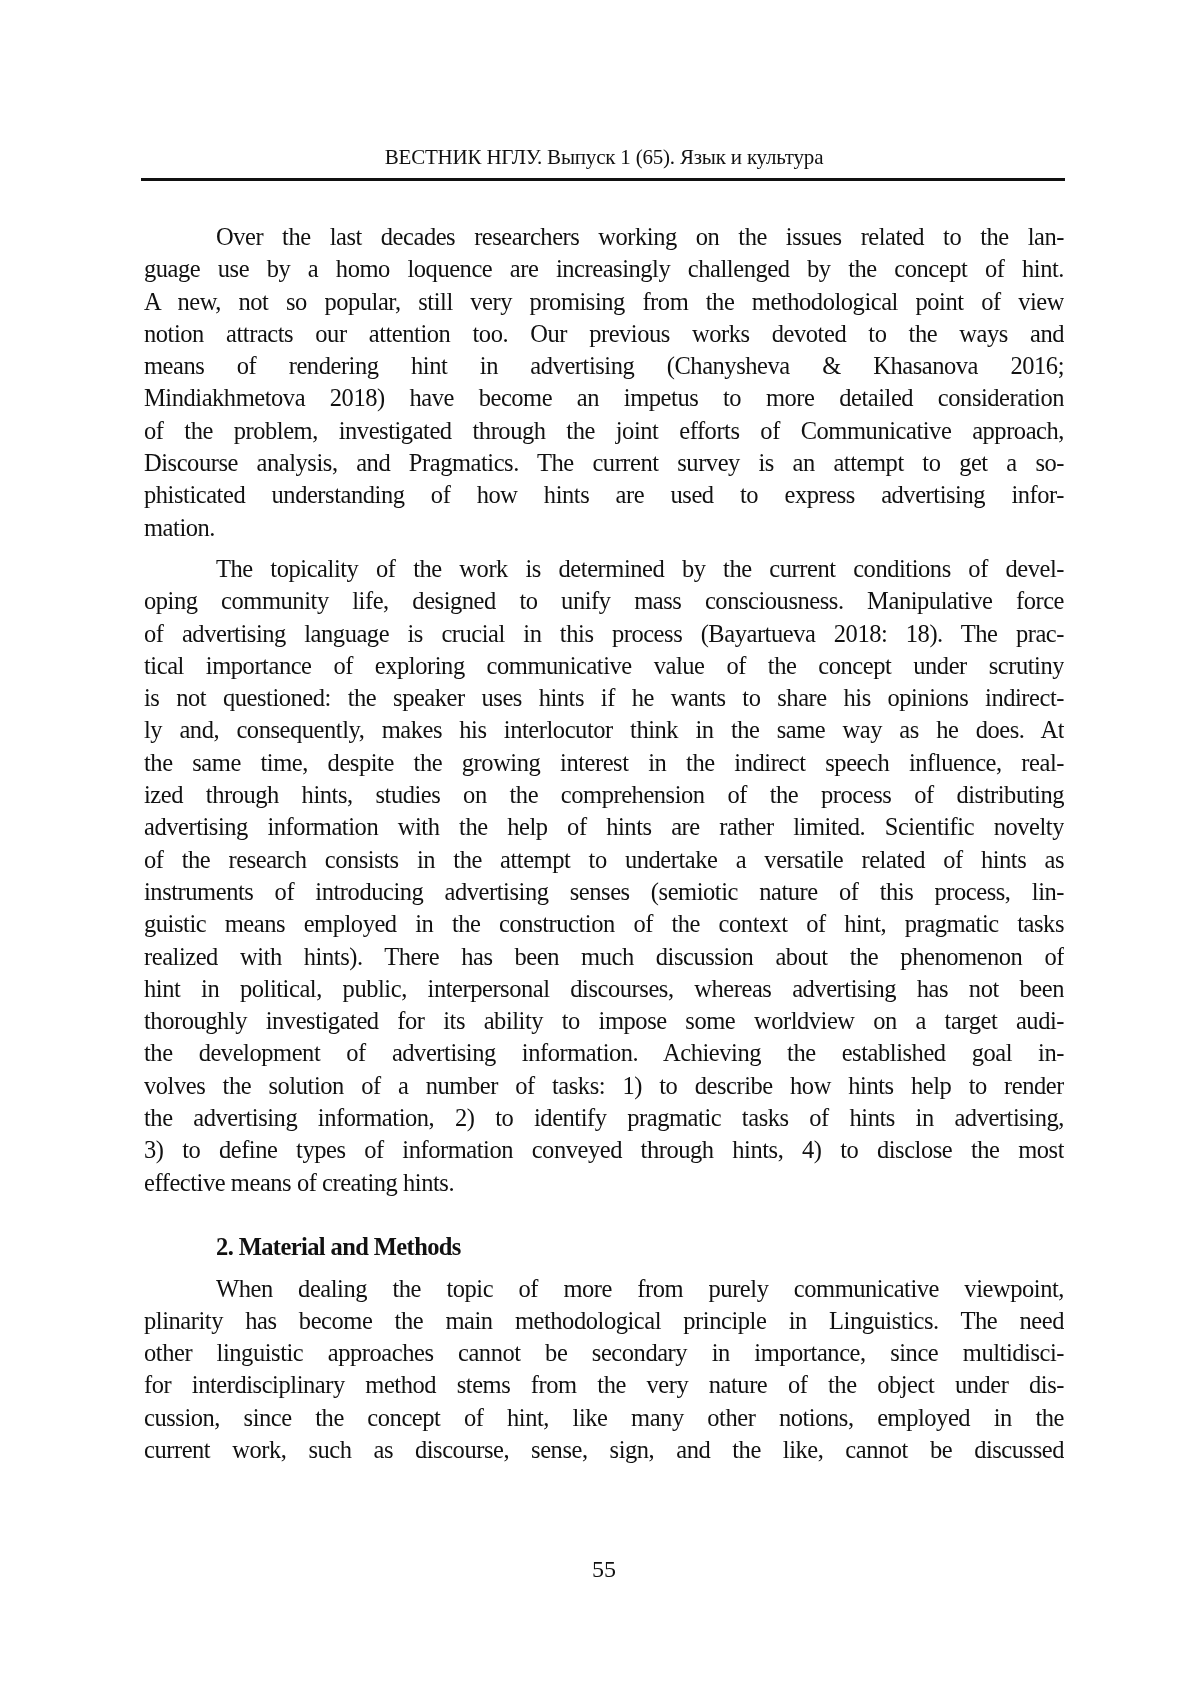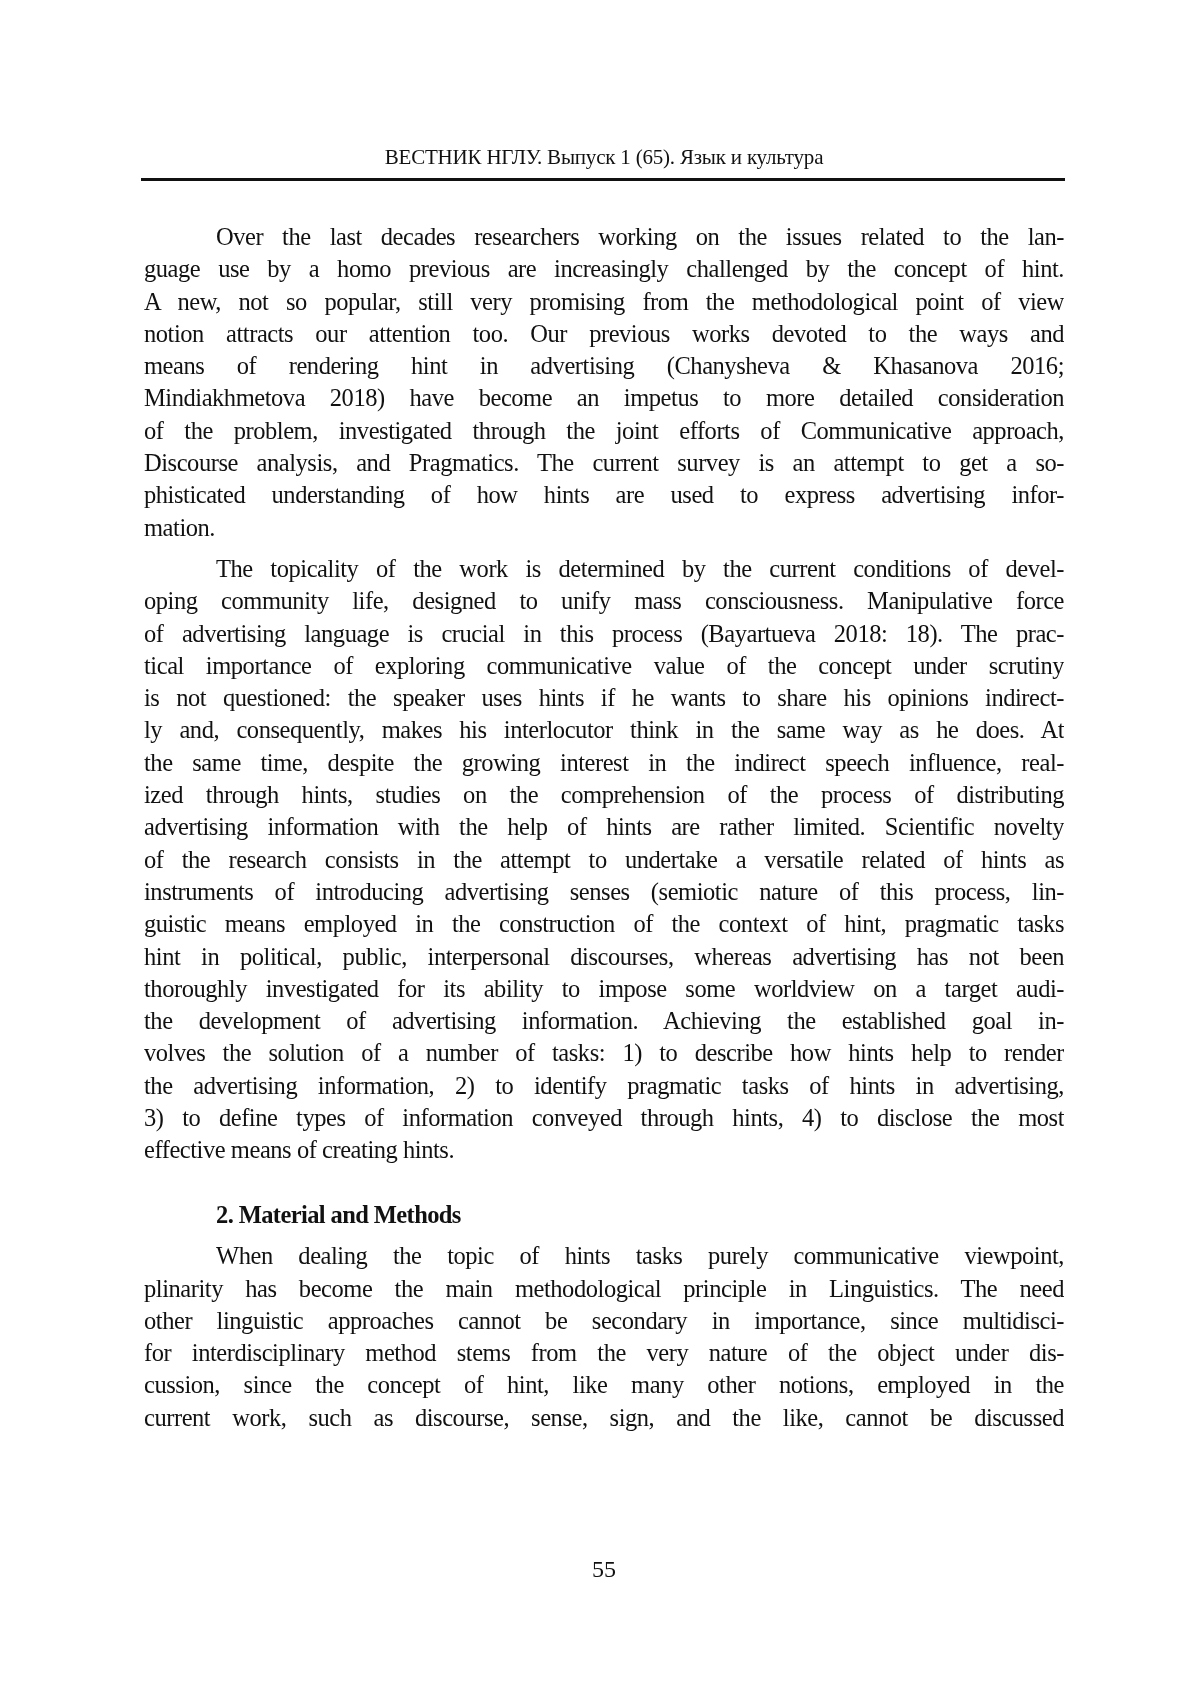--- a/index.html
+++ b/index.html
@@ -94,21 +94,21 @@
 
 <div class="page">
 
   <div class="running-header">ВЕСТНИК НГЛУ. Выпуск 1 (65). Язык и культура</div>
   <div class="header-rule"></div>
 
   <div class="body-text">
 
     <div>
       <span class="line indent">Over the last decades researchers working on the issues related to the lan-</span>
-      <span class="line">guage use by a homo previous are increasingly challenged by the concept of hint.</span>
+      <span class="line">guage use by a homo loquence are increasingly challenged by the concept of hint.</span>
       <span class="line">A new, not so popular, still very promising from the methodological point of view</span>
       <span class="line">notion attracts our attention too. Our previous works devoted to the ways and</span>
       <span class="line">means of rendering hint in advertising (Chanysheva &amp; Khasanova 2016;</span>
       <span class="line">Mindiakhmetova 2018) have become an impetus to more detailed consideration</span>
       <span class="line">of the problem, investigated through the joint efforts of Communicative approach,</span>
       <span class="line">Discourse analysis, and Pragmatics. The current survey is an attempt to get a so-</span>
       <span class="line">phisticated understanding of how hints are used to express advertising infor-</span>
       <span class="line last">mation.</span>
     </div>
 
@@ -118,34 +118,35 @@
       <span class="line">of advertising language is crucial in this process (Bayartueva 2018: 18). The prac-</span>
       <span class="line">tical importance of exploring communicative value of the concept under scrutiny</span>
       <span class="line">is not questioned: the speaker uses hints if he wants to share his opinions indirect-</span>
       <span class="line">ly and, consequently, makes his interlocutor think in the same way as he does. At</span>
       <span class="line">the same time, despite the growing interest in the indirect speech influence, real-</span>
       <span class="line">ized through hints, studies on the comprehension of the process of distributing</span>
       <span class="line">advertising information with the help of hints are rather limited. Scientific novelty</span>
       <span class="line">of the research consists in the attempt to undertake a versatile related of hints as</span>
       <span class="line">instruments of introducing advertising senses (semiotic nature of this process, lin-</span>
       <span class="line">guistic means employed in the construction of the context of hint, pragmatic tasks</span>
+      <span class="line">realized with hints). There has been much discussion about the phenomenon of</span>
       <span class="line">hint in political, public, interpersonal discourses, whereas advertising has not been</span>
       <span class="line">thoroughly investigated for its ability to impose some worldview on a target audi-</span>
       <span class="line">the development of advertising information. Achieving the established goal in-</span>
       <span class="line">volves the solution of a number of tasks: 1) to describe how hints help to render</span>
       <span class="line">the advertising information, 2) to identify pragmatic tasks of hints in advertising,</span>
       <span class="line">3) to define types of information conveyed through hints, 4) to disclose the most</span>
       <span class="line last">effective means of creating hints.</span>
     </div>
 
     <span class="blank-line"></span>
 
     <span class="section-heading">2. Material and Methods</span>
     <div>
-      <span class="line indent">When dealing the topic of hints tasks purely communicative viewpoint,</span>
+      <span class="line indent">When dealing the topic of more from purely communicative viewpoint,</span>
       <span class="line">plinarity has become the main methodological principle in Linguistics. The need</span>
       <span class="line">other linguistic approaches cannot be secondary in importance, since multidisci-</span>
       <span class="line">for interdisciplinary method stems from the very nature of the object under dis-</span>
       <span class="line">cussion, since the concept of hint, like many other notions, employed in the</span>
       <span class="line">current work, such as discourse, sense, sign, and the like, cannot be discussed</span>
     </div>
   </div>
 
   <div class="page-number">55</div>
 

